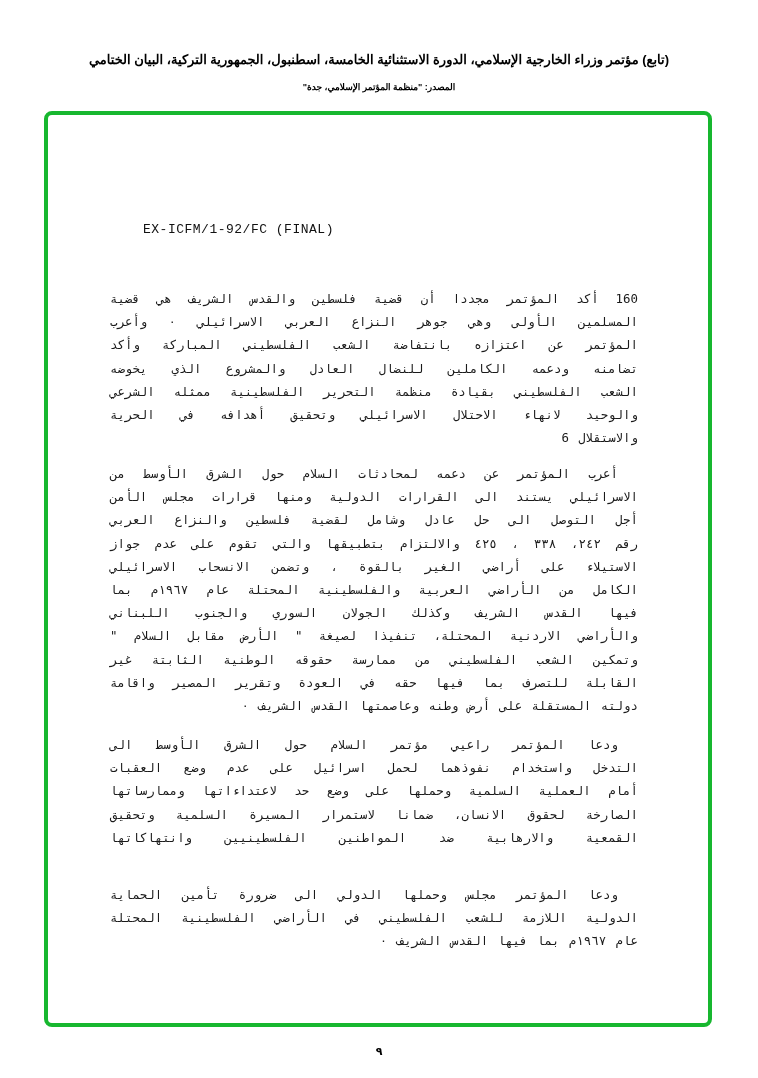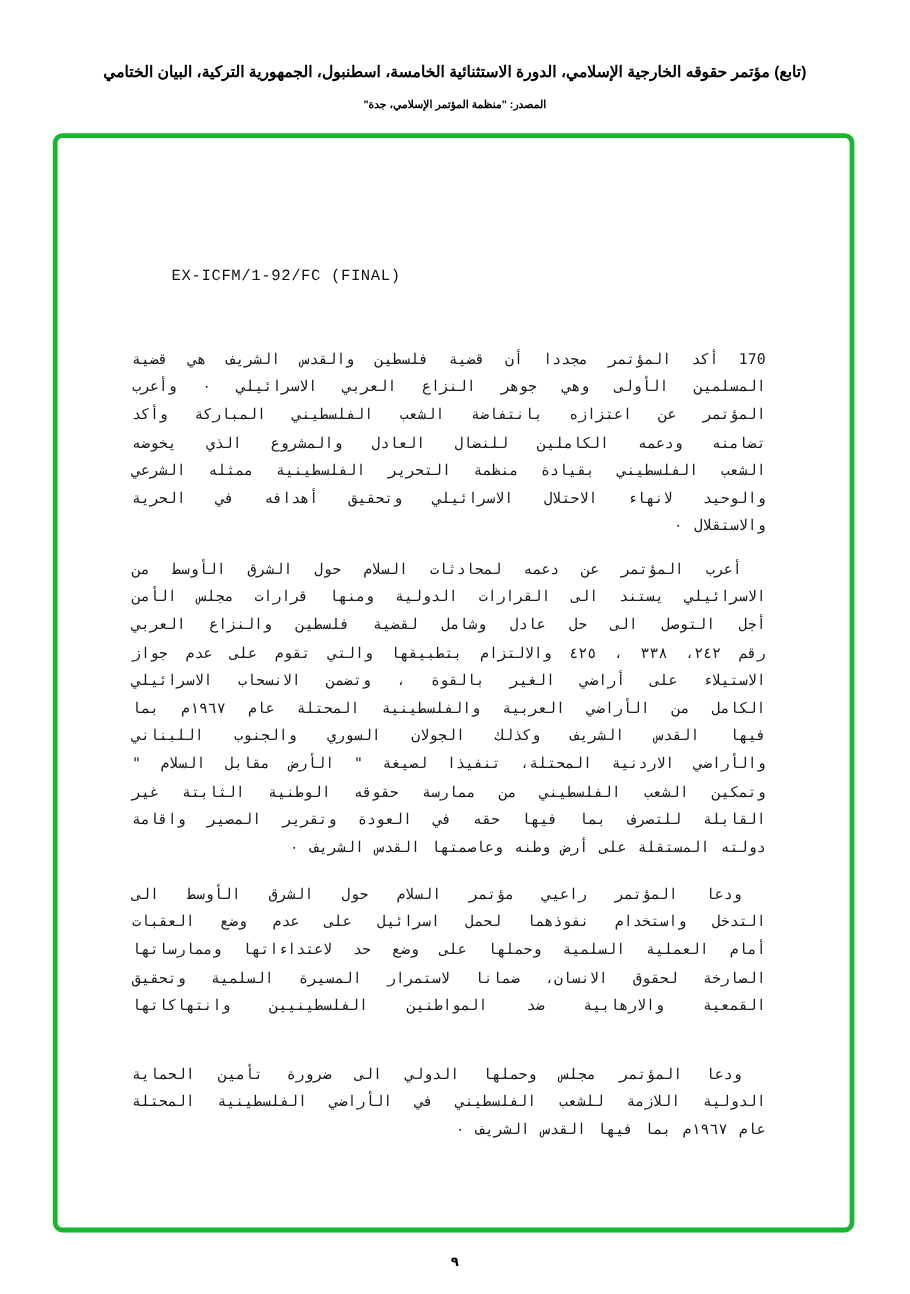--- a/index.html
+++ b/index.html
@@ -40,35 +40,35 @@
   #p3 { top: 733px; }
   #p4 { top: 883px; }
   .page-number {
     position: absolute; left: 0; right: 0; top: 1045px; text-align: center;
     font-family: "DejaVu Sans", sans-serif; font-weight: bold; font-size: 11px; color: #000;
   }
 </style>
 </head>
 <body>
 
-<div class="header-title">(تابع) مؤتمر حقوقه الخارجية الإسلامي، الدورة الاستثنائية الخامسة، اسطنبول، الجمهورية التركية، البيان الختامي</div>
+<div class="header-title">(تابع) مؤتمر وزراء الخارجية الإسلامي، الدورة الاستثنائية الخامسة، اسطنبول، الجمهورية التركية، البيان الختامي</div>
 <div class="header-source">المصدر: "منظمة المؤتمر الإسلامي، جدة"</div>
 
 <div class="frame" style="border-color: rgb(23, 183, 47);"></div>
 
 <div class="doc-ref">EX-ICFM/1-92/FC (FINAL)</div>
 
 <div id="p1" class="para">
-    <span class="line">170  أكد المؤتمر مجددا أن قضية فلسطين والقدس الشريف هي قضية</span>
+    <span class="line">160  أكد المؤتمر مجددا أن قضية فلسطين والقدس الشريف هي قضية</span>
     <span class="line">المسلمين الأولى وهي جوهر النزاع العربي الاسرائيلي ٠ وأعرب</span>
     <span class="line">المؤتمر عن اعتزازه بانتفاضة الشعب الفلسطيني المباركة وأكد</span>
     <span class="line">تضامنه ودعمه الكاملين للنضال العادل والمشروع الذي يخوضه</span>
     <span class="line">الشعب الفلسطيني بقيادة منظمة التحرير الفلسطينية ممثله الشرعي</span>
     <span class="line">والوحيد لانهاء الاحتلال الاسرائيلي وتحقيق أهدافه في الحرية</span>
-    <span class="line last">والاستقلال ٠</span>
+    <span class="line last">والاستقلال 6</span>
   </div>
 <div id="p2" class="para">
     <span class="line indent">أعرب المؤتمر عن دعمه لمحادثات السلام حول الشرق الأوسط من</span>
     <span class="line">الاسرائيلي يستند الى القرارات الدولية ومنها قرارات مجلس الأمن</span>
     <span class="line">أجل التوصل الى حل عادل وشامل لقضية فلسطين والنزاع العربي</span>
     <span class="line">رقم ٢٤٢، ٣٣٨ ، ٤٢٥ والالتزام بتطبيقها والتي تقوم على عدم جواز</span>
     <span class="line">الاستيلاء على أراضي الغير بالقوة ، وتضمن الانسحاب الاسرائيلي</span>
     <span class="line">الكامل من الأراضي العربية والفلسطينية المحتلة عام ١٩٦٧م بما</span>
     <span class="line">فيها القدس الشريف وكذلك الجولان السوري والجنوب اللبناني</span>
     <span class="line">والأراضي الاردنية المحتلة، تنفيذا لصيغة " الأرض مقابل السلام "</span>

